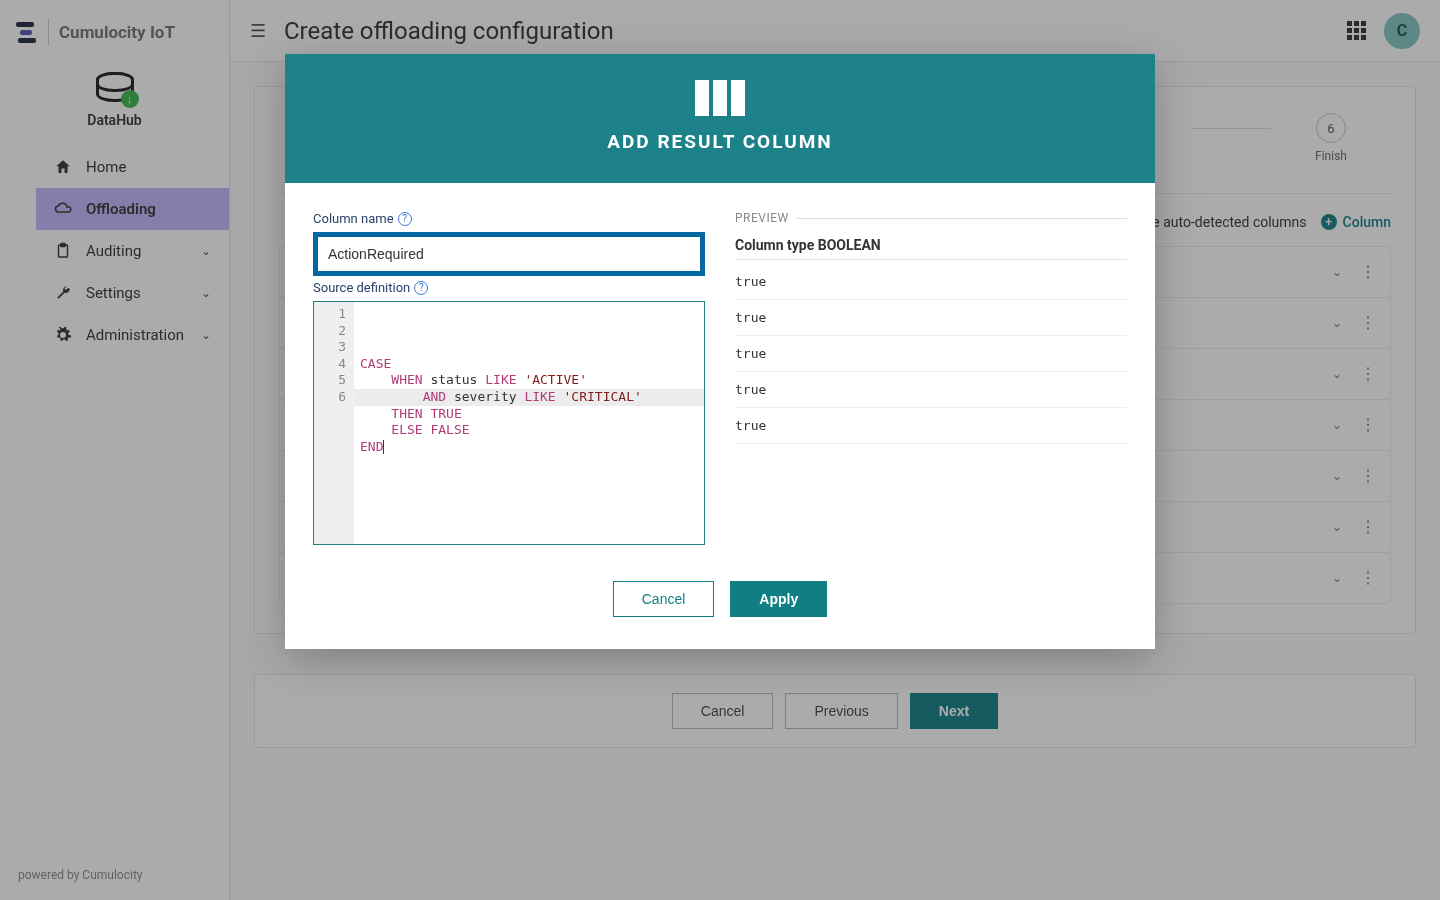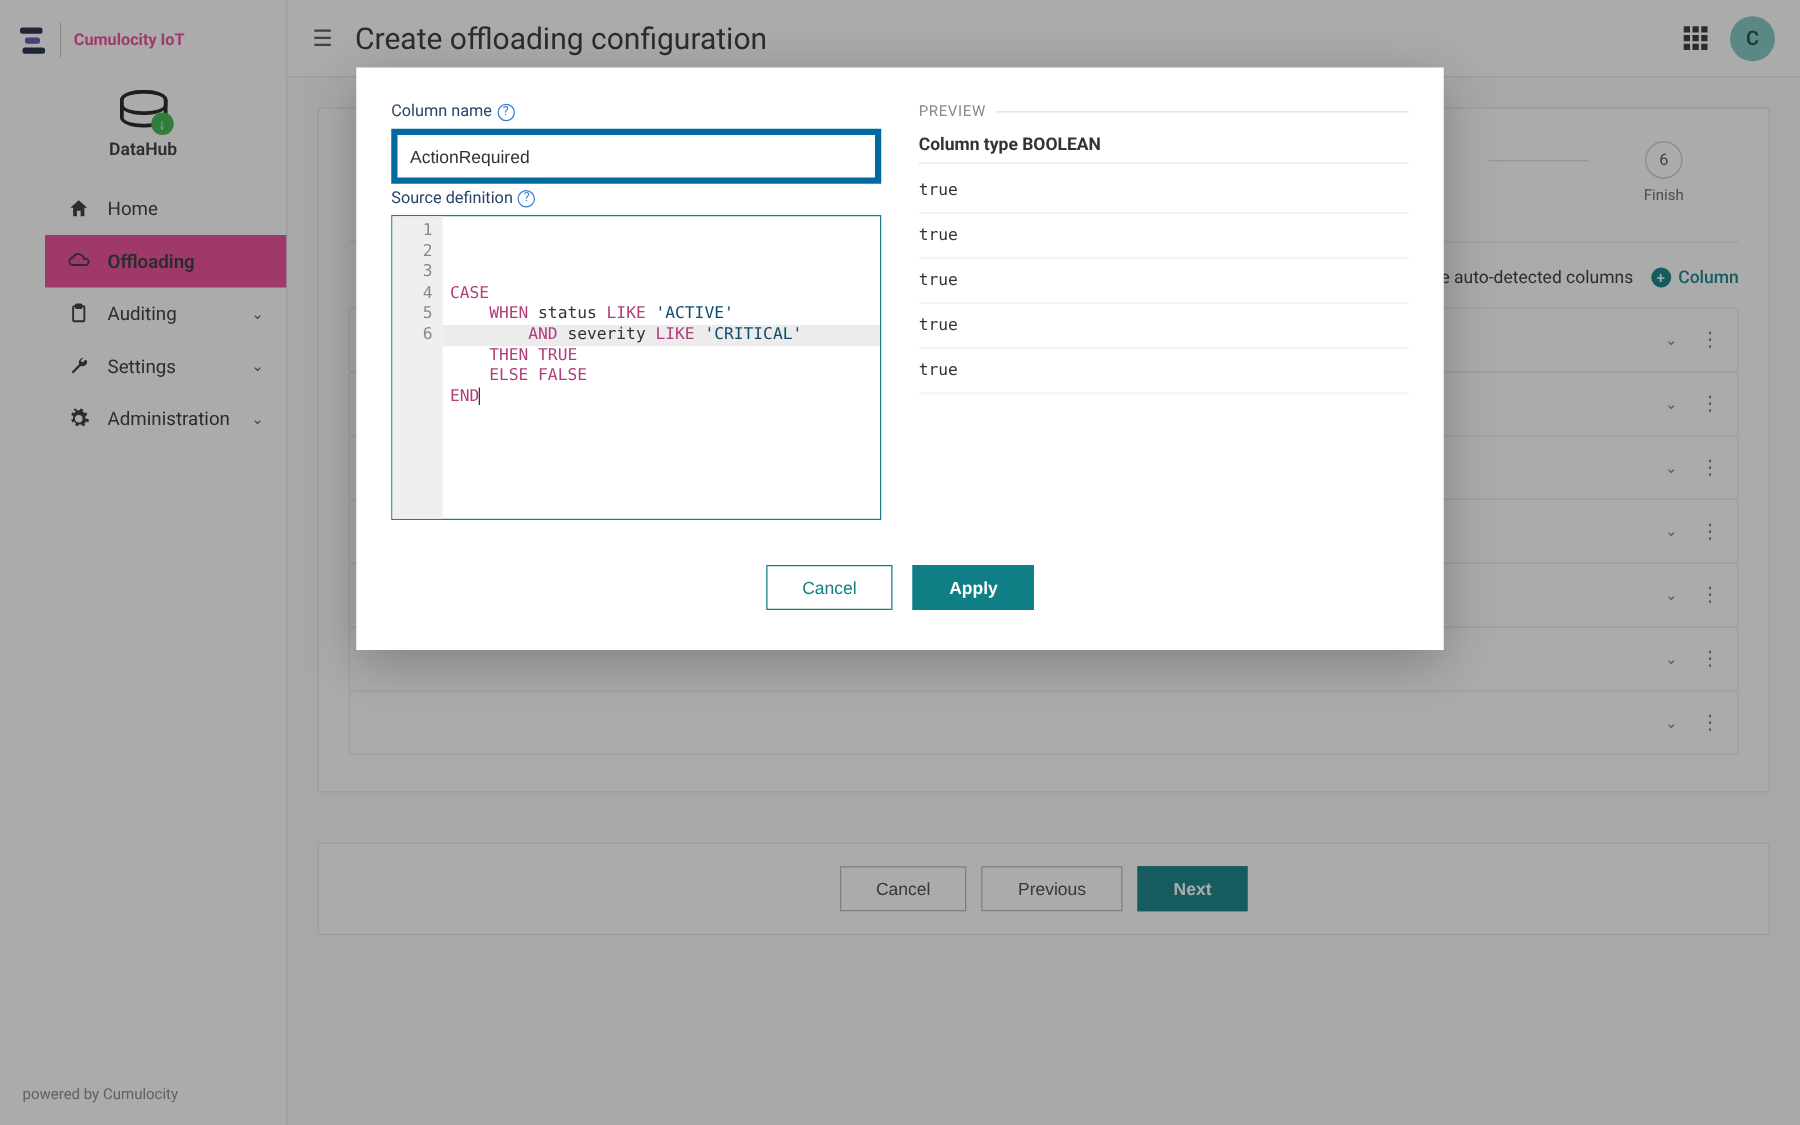--- a/index.html
+++ b/index.html
@@ -8,32 +8,32 @@
 
   
   .sidebar { width: 230px; background: #fff; border-right: 1px solid #e0e0e0; display: flex; flex-direction: column; }
   .brand { display: flex; align-items: center; padding: 18px 16px; gap: 10px; }
   .brand-logo { display:flex; flex-direction:column; gap:3px; width:22px;}
   .brand-logo .bar { height:5px; border-radius:2px; }
   .brand-logo .b1 { background:#1d2840; width: 18px; }
   .brand-logo .b2 { background:#5a52b5; width: 12px; margin-left:4px;}
   .brand-logo .b3 { background:#1d2840; width: 18px; margin-left:2px;}
   .brand-divider { width:1px; height: 28px; background:#ccc; }
-  .brand-name { font-weight: 700; font-size: 13px; color:#ec4899;text-align:center; }
+  .brand-name { font-weight: 700; font-size: 17px; color:#737373;text-align:center; }
   .subbrand { display:flex; flex-direction: column; align-items:center; padding: 6px 0 18px; }
   .subbrand-icon { width: 44px; height: 36px; position: relative; }
   .dbcyl { position:absolute; width:38px; height:30px; left:3px; top:2px; border:3px solid #1c1c1c; border-radius: 18px/8px; background: #fff; }
   .dbcyl::before { content:""; position:absolute; left:-3px; right:-3px; top:-3px; height:14px; border:3px solid #1c1c1c; border-radius: 18px/8px; background:#fff; }
   .dbarrow { position:absolute; right: -2px; bottom: -2px; width: 18px; height:18px; background:#3ab54a; border-radius: 50%; display:flex; align-items:center; justify-content:center; color:#fff; font-size:11px; }
   .subbrand-name { font-weight:600; font-size:14px; margin-top:6px; }
 
   .nav { display:flex; flex-direction:column;margin-left:36px; }
   .nav-item { display:flex; align-items:center; padding: 12px 18px; gap: 14px; font-size: 15px; color:#333; cursor:pointer; }
   .nav-item .chev { margin-left: auto; font-size:12px; color:#555; }
-  .nav-item.active { background:#ec4899; font-weight:600; }
+  .nav-item.active { background:#c4b5fd; font-weight:600; }
   .nav-icon { width:18px; height:18px; display:flex; align-items:center; justify-content:center; font-size:16px; color:#333; }
 
   .sidebar-footer { margin-top:auto; padding: 18px; font-size: 12px; color:#888; }
 
   
   .main { flex:1; display:flex; flex-direction:column; background:#fbfbfb; }
   .topbar { height: 62px; display:flex; align-items:center; padding: 0 20px; border-bottom:1px solid #e5e5e5; background:#fff; }
   .topbar-toggle { width:18px; color:#555; font-size:18px; margin-right:16px;}
   .page-title { font-size: 24px; color:#333; }
   .topbar-right { margin-left:auto; display:flex; align-items:center; gap: 18px; }
@@ -77,21 +77,21 @@
   .mcol { flex:1; }
   .field-label { font-size:13px; color:#284269; display:flex; align-items:center; gap:4px; margin-bottom:6px; }
   .help-q { width:14px; height:14px; border:1.5px solid #3b7bd2; color:#3b7bd2; border-radius:50%; font-size:10px; display:flex; align-items:center; justify-content:center; }
   .text-input { width:100%; border:5px solid #0369a1; padding: 9px 10px; font-size:14px; color:#333; }
   .field-block + .field-block { margin-top:4px; }
   .editor { border:1px solid #1d818a; height: 244px; display:flex; font-family: "SFMono-Regular", Consolas, monospace; font-size:13px; }
   .gutter { width:40px; background:#efefef; text-align:right; padding: 4px 8px; color:#888; }
   .gutter div { line-height:16.6px; }
   .code { flex:1; padding:4px 6px; white-space:pre; color:#333; line-height:16.6px; position:relative; }
   .code .kw { color:#b33b7a; }
-  .code .str { color:#0c4a6e; }
+  .code .str { color:#7f1d1d; }
   .code .bf { color:#b33b7a; }
   .current-line-hl { position:absolute; left:0; right:0; top: calc(4px + 16.6px*5); height:16.6px; background:#ececec; z-index:0;}
   .code pre { position:relative; z-index:1; margin:0; font-family:inherit;}
   .cursor { display:inline-block; width:1px; height:14px; background:#333; vertical-align:middle; }
 
   .preview-label { font-size:12px; letter-spacing:0.5px; color:#888; display:flex; align-items:center; gap:8px; }
   .preview-label .line { flex:1; height:1px; background:#ddd; }
   .type-line { font-size:14px; font-weight:700; margin: 12px 0 4px; padding-bottom:6px; border-bottom:1px solid #e4e4e4;}
   .previewrow { font-family: "SFMono-Regular", Consolas, monospace; font-size:13px; color:#333; padding: 10px 0; border-bottom:1px solid #eee; }
   .modal-footer { display:flex; justify-content:center; gap:16px; padding: 16px 0 32px; }
@@ -246,20 +246,28 @@
     <div class="page-actions">
       <button class="btn">Cancel</button>
       <button class="btn">Previous</button>
       <button class="btn primary">Next</button>
     </div>
   </div>
 </div>
 
 <div class="scrim">
   <div class="modal">
+    <div class="modal-header">
+      <div class="modal-icon">
+          <span></span>
+          <span></span>
+          <span></span>
+        </div>
+      <div class="modal-title">ADD RESULT COLUMN</div>
+    </div>
     <div class="modal-body">
       <div class="mcol">
         <div class="field-block">
           <div class="field-label">
             <span>Column name</span>
             <span class="help-q">?</span>
           </div>
           <input class="text-input" value="ActionRequired" style="">
         </div>
         <div class="field-block">

